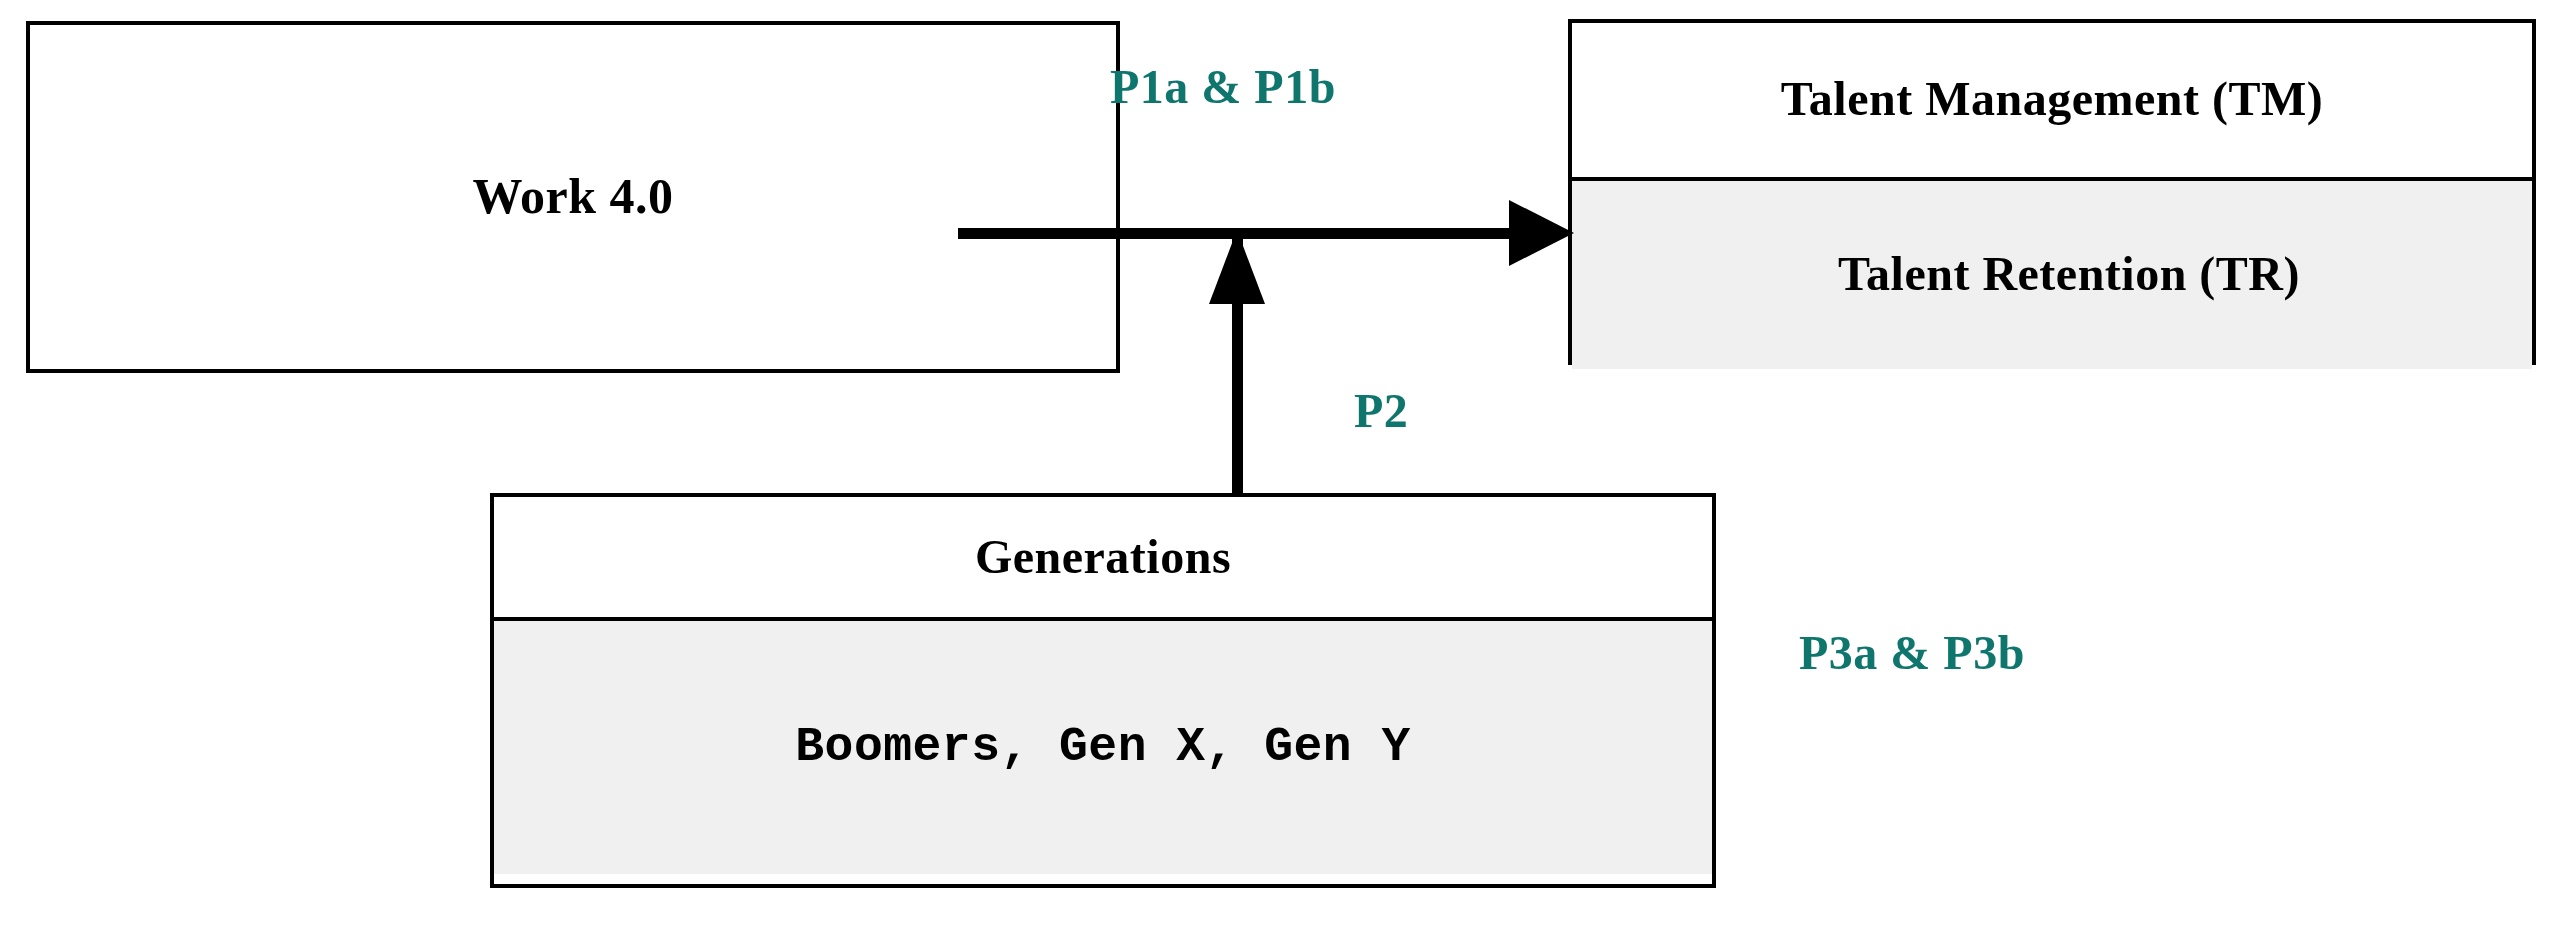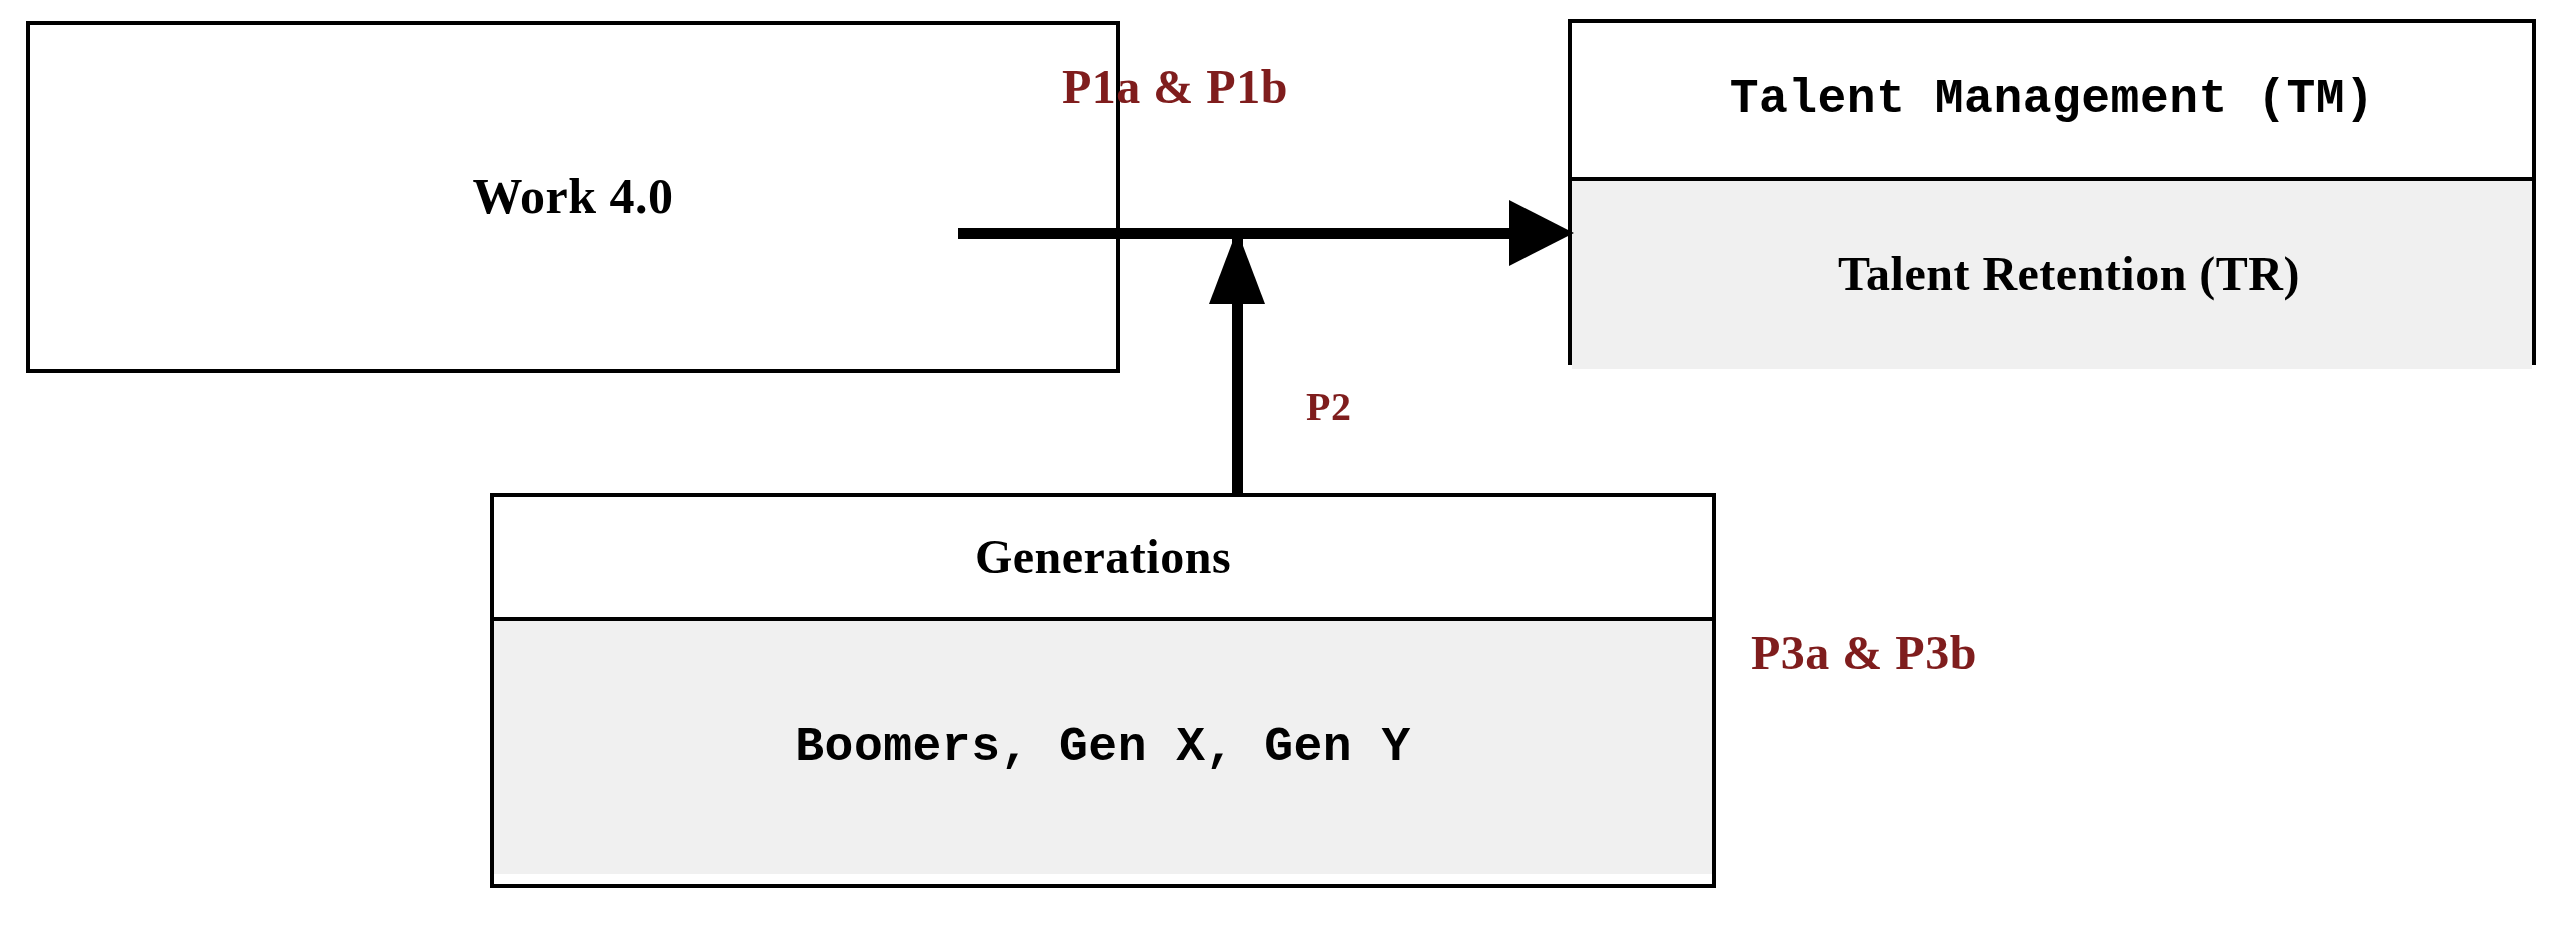--- a/index.html
+++ b/index.html
@@ -68,21 +68,20 @@
   }
 
   #node-talent {
     left: 1568px;
     top: 18.6px;
     width: 968px;
     height: 346px;
   }
   #node-talent .compartment-top {
     height: 158px;
-    font-family: Liberation Mono, monospace;
   }
   #node-talent .compartment-bottom {
     height: 188px;
     padding-left: 34px;
   }
   #node-talent .node-label {
     font-size: 48px;
   }
 
   #node-generations {
@@ -147,34 +146,35 @@
   }
   #edge-p2-arrowhead {
     left: 1209px;
     top: 230px;
   }
 
   
   .edge-label {
     position: absolute;
     font-weight: bold;
-    color: #7f1d1d;
+    color: #0f766e;
     white-space: nowrap;
     letter-spacing: 0.5px;
+    margin-left: 48px;
   }
 
   #label-p1 {
     left: 1062px;
     top: 59px;
     font-size: 48px;
   }
   #label-p2 {
     left: 1306px;
     top: 383px;
-    font-size: 40px;
+    font-size: 48px;
   }
   #label-p3 {
     left: 1751px;
     top: 625px;
     font-size: 48px;
   }
 </style>
 </head>
 <body>
 

